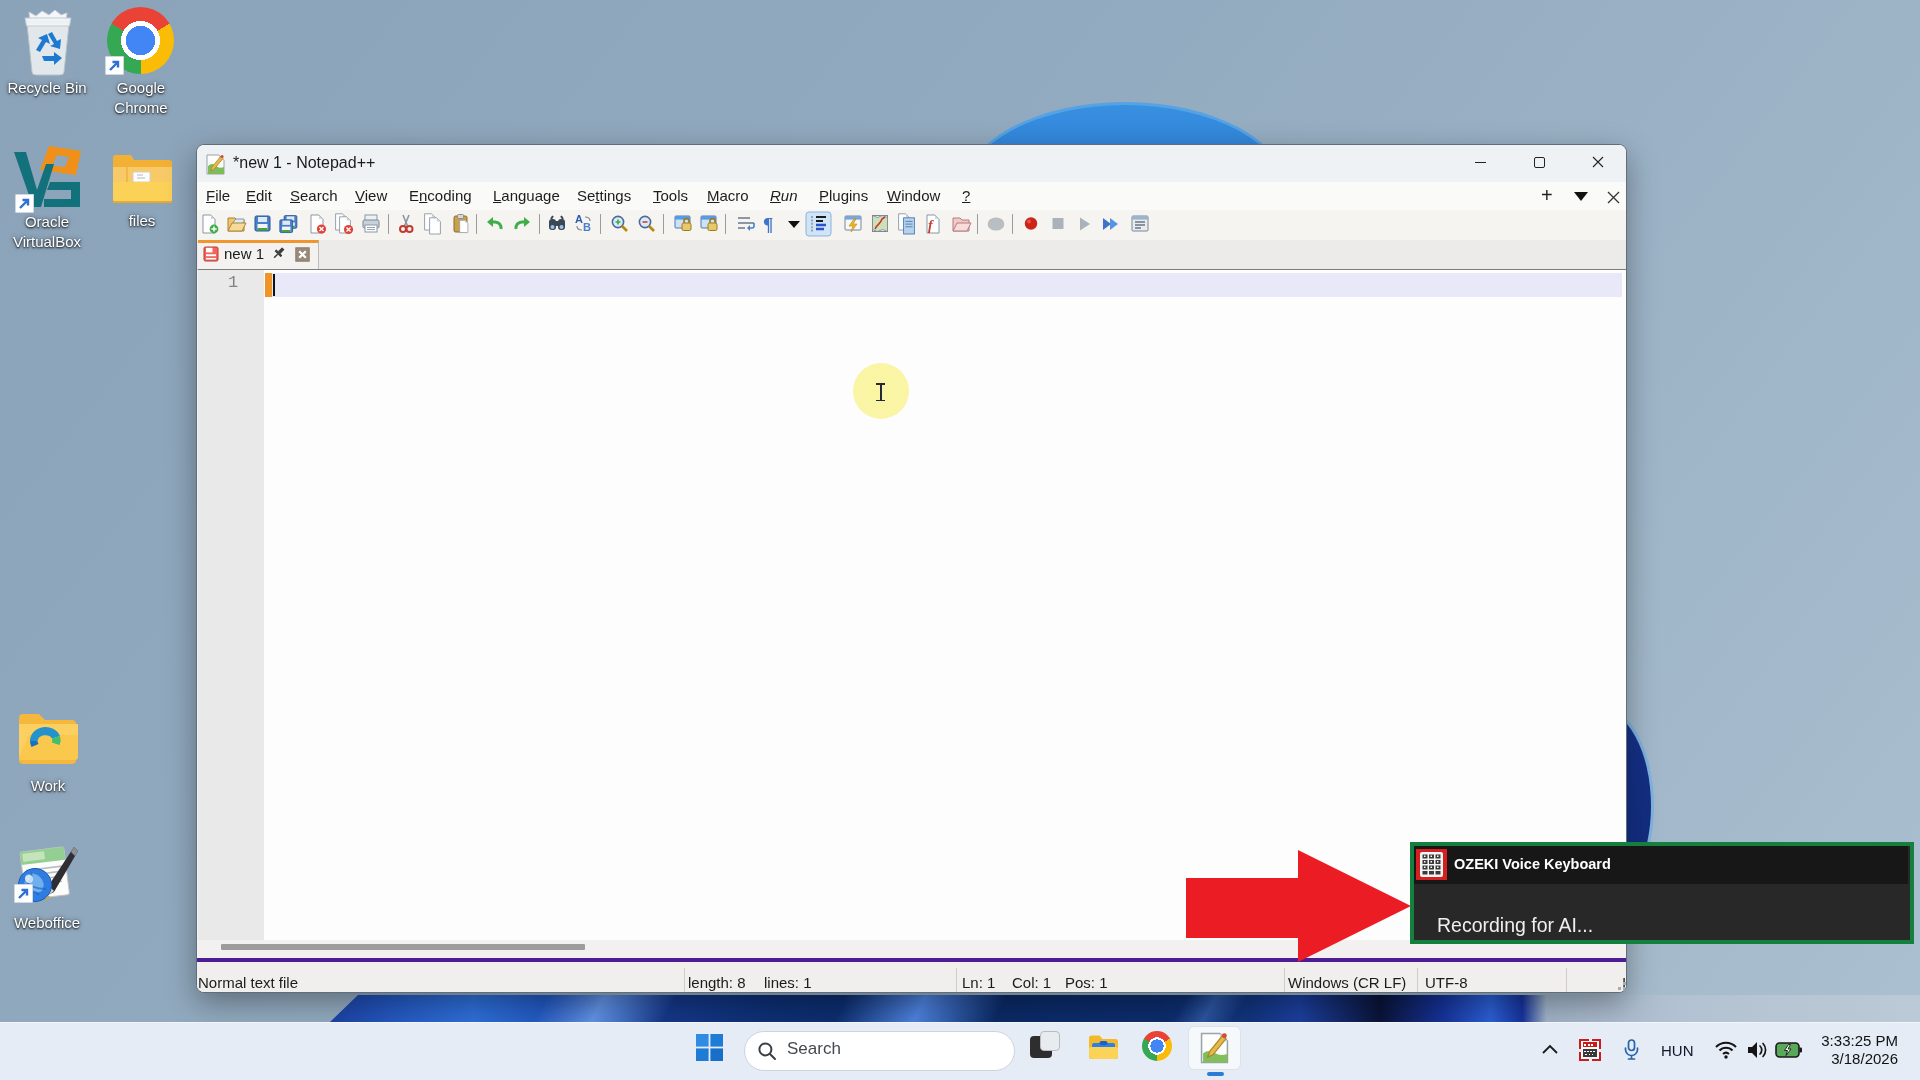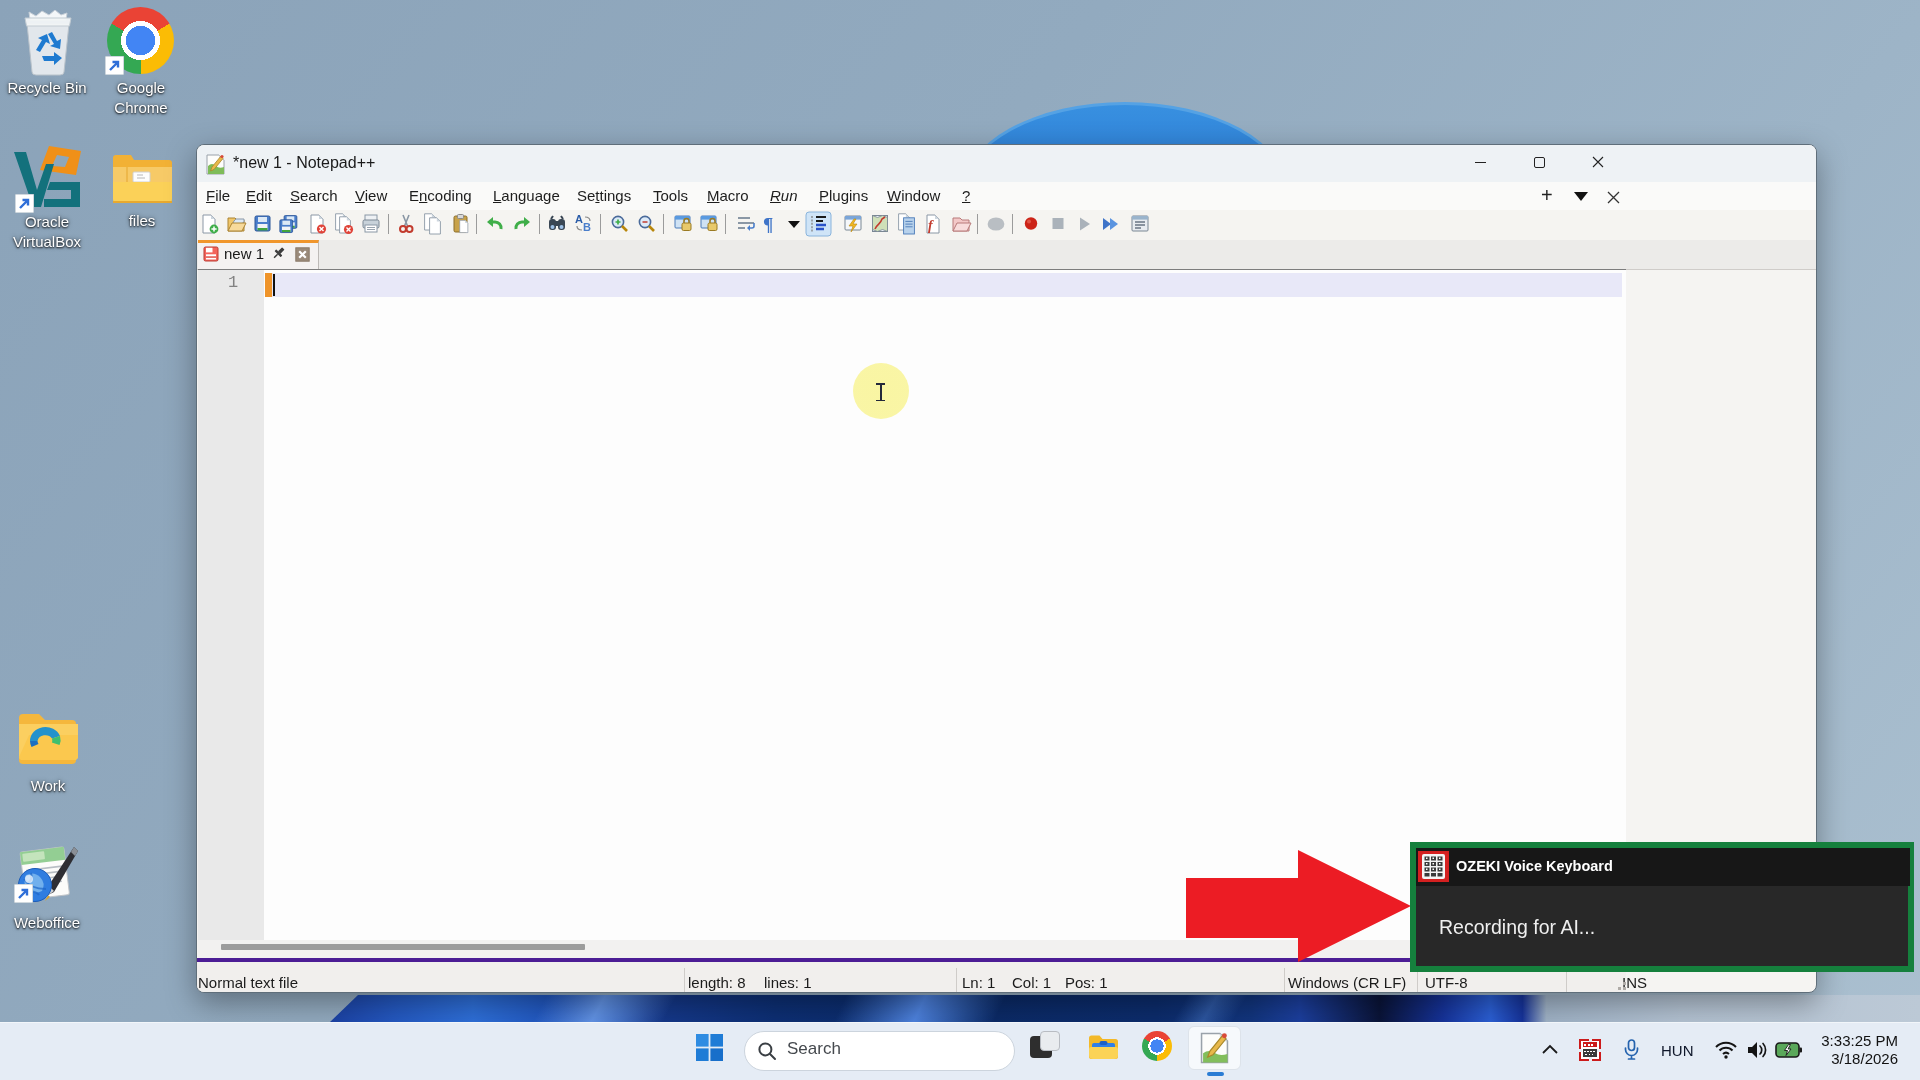--- a/index.html
+++ b/index.html
@@ -109,21 +109,21 @@
 <path d="M12 38 q8 -4 14 2 q6 6 2 14 q-8 4 -14 -2 q-6 -6 -2 -14 Z" fill="#7db8ee" opacity=".85"></path>
 <path d="M10 42 q6 10 22 10 M13 55 q8 -2 12 3 M17 36 q2 6 -3 10" stroke="#1e66c8" stroke-width="2" fill="none" opacity=".7"></path>
 <circle cx="15" cy="42" r="4" fill="#e8f2fc" opacity=".8"></circle>
 </svg>
 <svg class="a" style="left:14px;top:884px;" width="19" height="19" viewBox="0 0 19 19">
 <rect x="0" y="0" width="19" height="19" fill="#fff" stroke="#9fb0bd"></rect>
 <path d="M5 14 L12 7 M7.5 6 h5.5 v5.5" stroke="#2f6fd8" stroke-width="2.4" fill="none"></path>
 </svg>
 <div class="a lbl" style="left:-13px;top:913px;width:120px;">Weboffice</div>
 
-<div class="a" style="left:196px;top:144px;width:1621px;height:849px;
+<div class="a" style="left:196px;top:144px;width:1431px;height:849px;
 border:1px solid #5f6e7a;border-radius:8px;background:#f5f4f2;box-sizing:border-box;
 box-shadow:0 10px 30px rgba(0,0,0,.35);overflow:hidden;">
 
   <div class="a" style="left:0;top:0;width:100%;height:37px;background:#eef2f5;"></div>
   <svg class="a" style="left:9px;top:9px;" width="19" height="21" viewBox="0 0 19 21">
     <path d="M1 1 h12 l5 5 v14 h-17 Z" fill="#fdfdfb" stroke="#9aa2aa"></path>
     <path d="M13 1 l5 5 h-5 Z" fill="#d8dde2"></path>
     <path d="M2 12 q4 -4 8 0 q3 3 8 1 v7 h-16 Z" fill="#7ebc59"></path>
     <path d="M15 2 L6 13 l-1.5 4 3.5 -1.5 L17 4.5 Z" fill="#e8b84a" stroke="#a8882a" stroke-width=".8"></path>
     <circle cx="16" cy="2.5" r="1.6" fill="#d84a3a"></circle>
@@ -448,22 +448,22 @@
           <rect x="5" y="5" width="3" height="3"></rect>
           <rect x="0" y="10" width="3" height="3"></rect>
         </g>
     </svg>
   </div>
 </div>
 
 <svg class="a" style="left:1180px;top:845px;" width="235" height="125" viewBox="0 0 235 125">
   <polygon points="6,33 118,33 118,5 231,61 118,117 118,93 6,93" fill="#ec1c24"></polygon>
 </svg>
-<div class="a" style="left:1410px;top:842px;width:504px;height:130px;background:#282828;
-border:6px solid #15803d;box-sizing:border-box;">
+<div class="a" style="left:1410px;top:842px;width:504px;height:102px;background:#282828;
+border:4px solid #15803d;box-sizing:border-box;">
   <div class="a" style="left:0;top:0;width:494px;height:38px;background:#171717;"></div>
   <div class="a" style="left:40px;top:10px;font-size:14.5px;font-weight:bold;color:#fff;">OZEKI Voice Keyboard</div>
   <div class="a" style="left:2px;top:3px;width:31px;height:31px;background:#d42020;">
     <div class="a" style="left:4px;top:3px;width:23px;height:25px;background:#f4f4f4;border-radius:2px;">
       <svg width="23" height="25" viewBox="0 0 23 25">
         <g fill="#3a3a3a">
           <rect x="2.5" y="2.5" width="5" height="4"></rect>
             <rect x="9" y="2.5" width="5" height="4"></rect>
             <rect x="15.5" y="2.5" width="5" height="4"></rect>
           <rect x="2.5" y="8" width="5" height="4"></rect>

